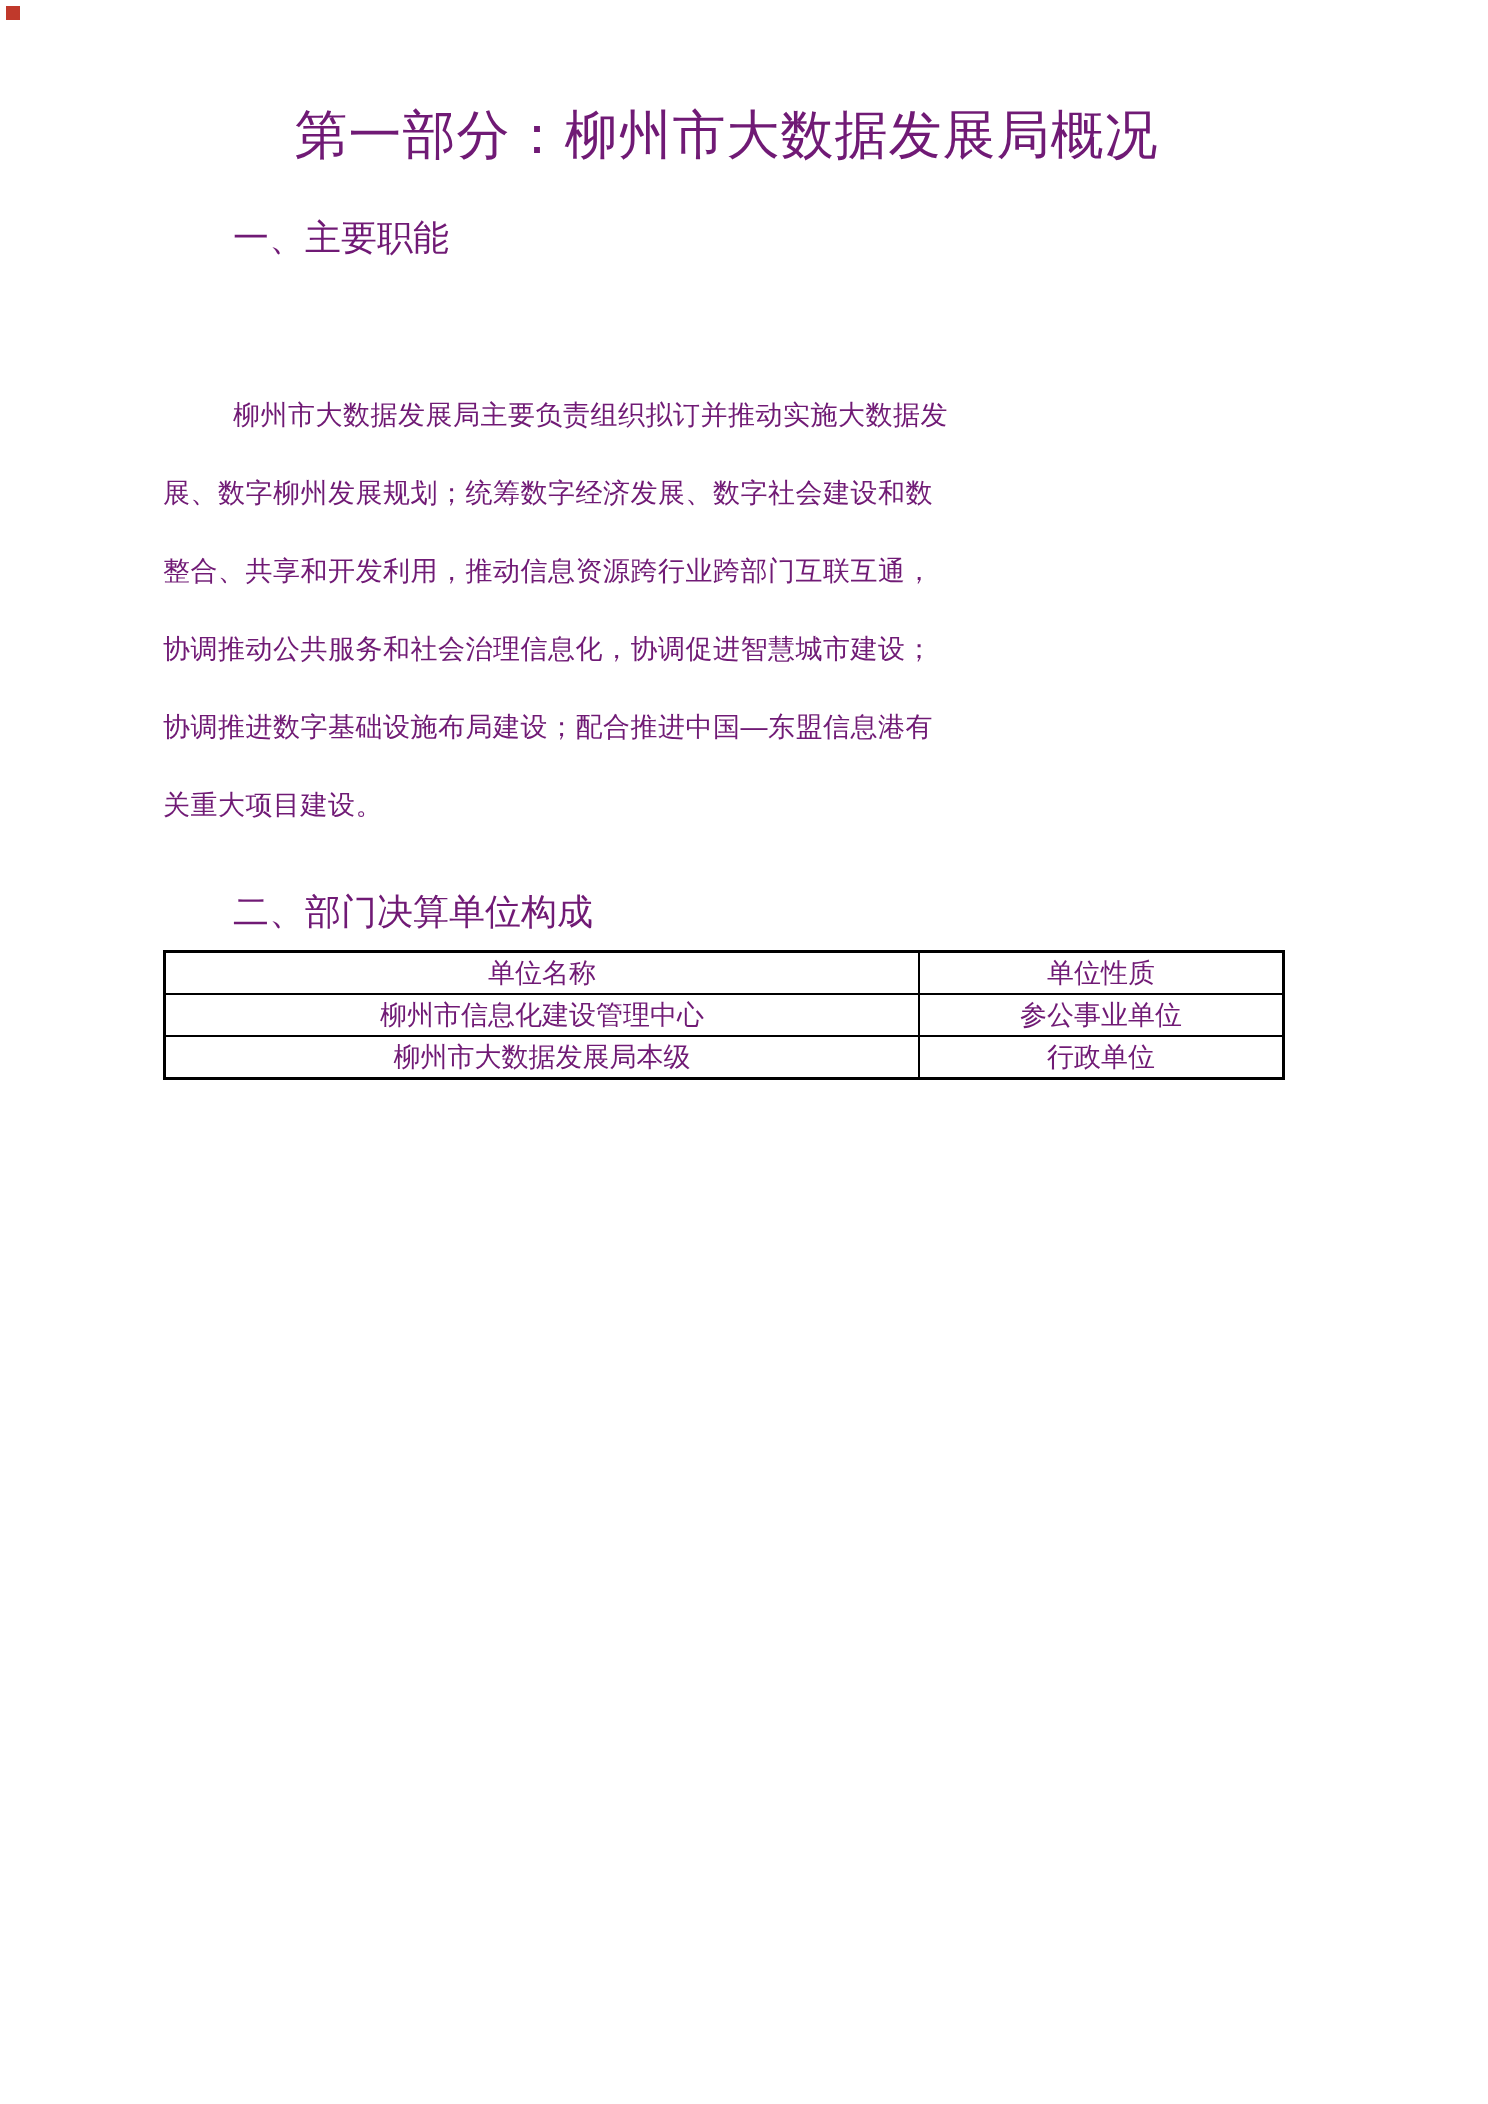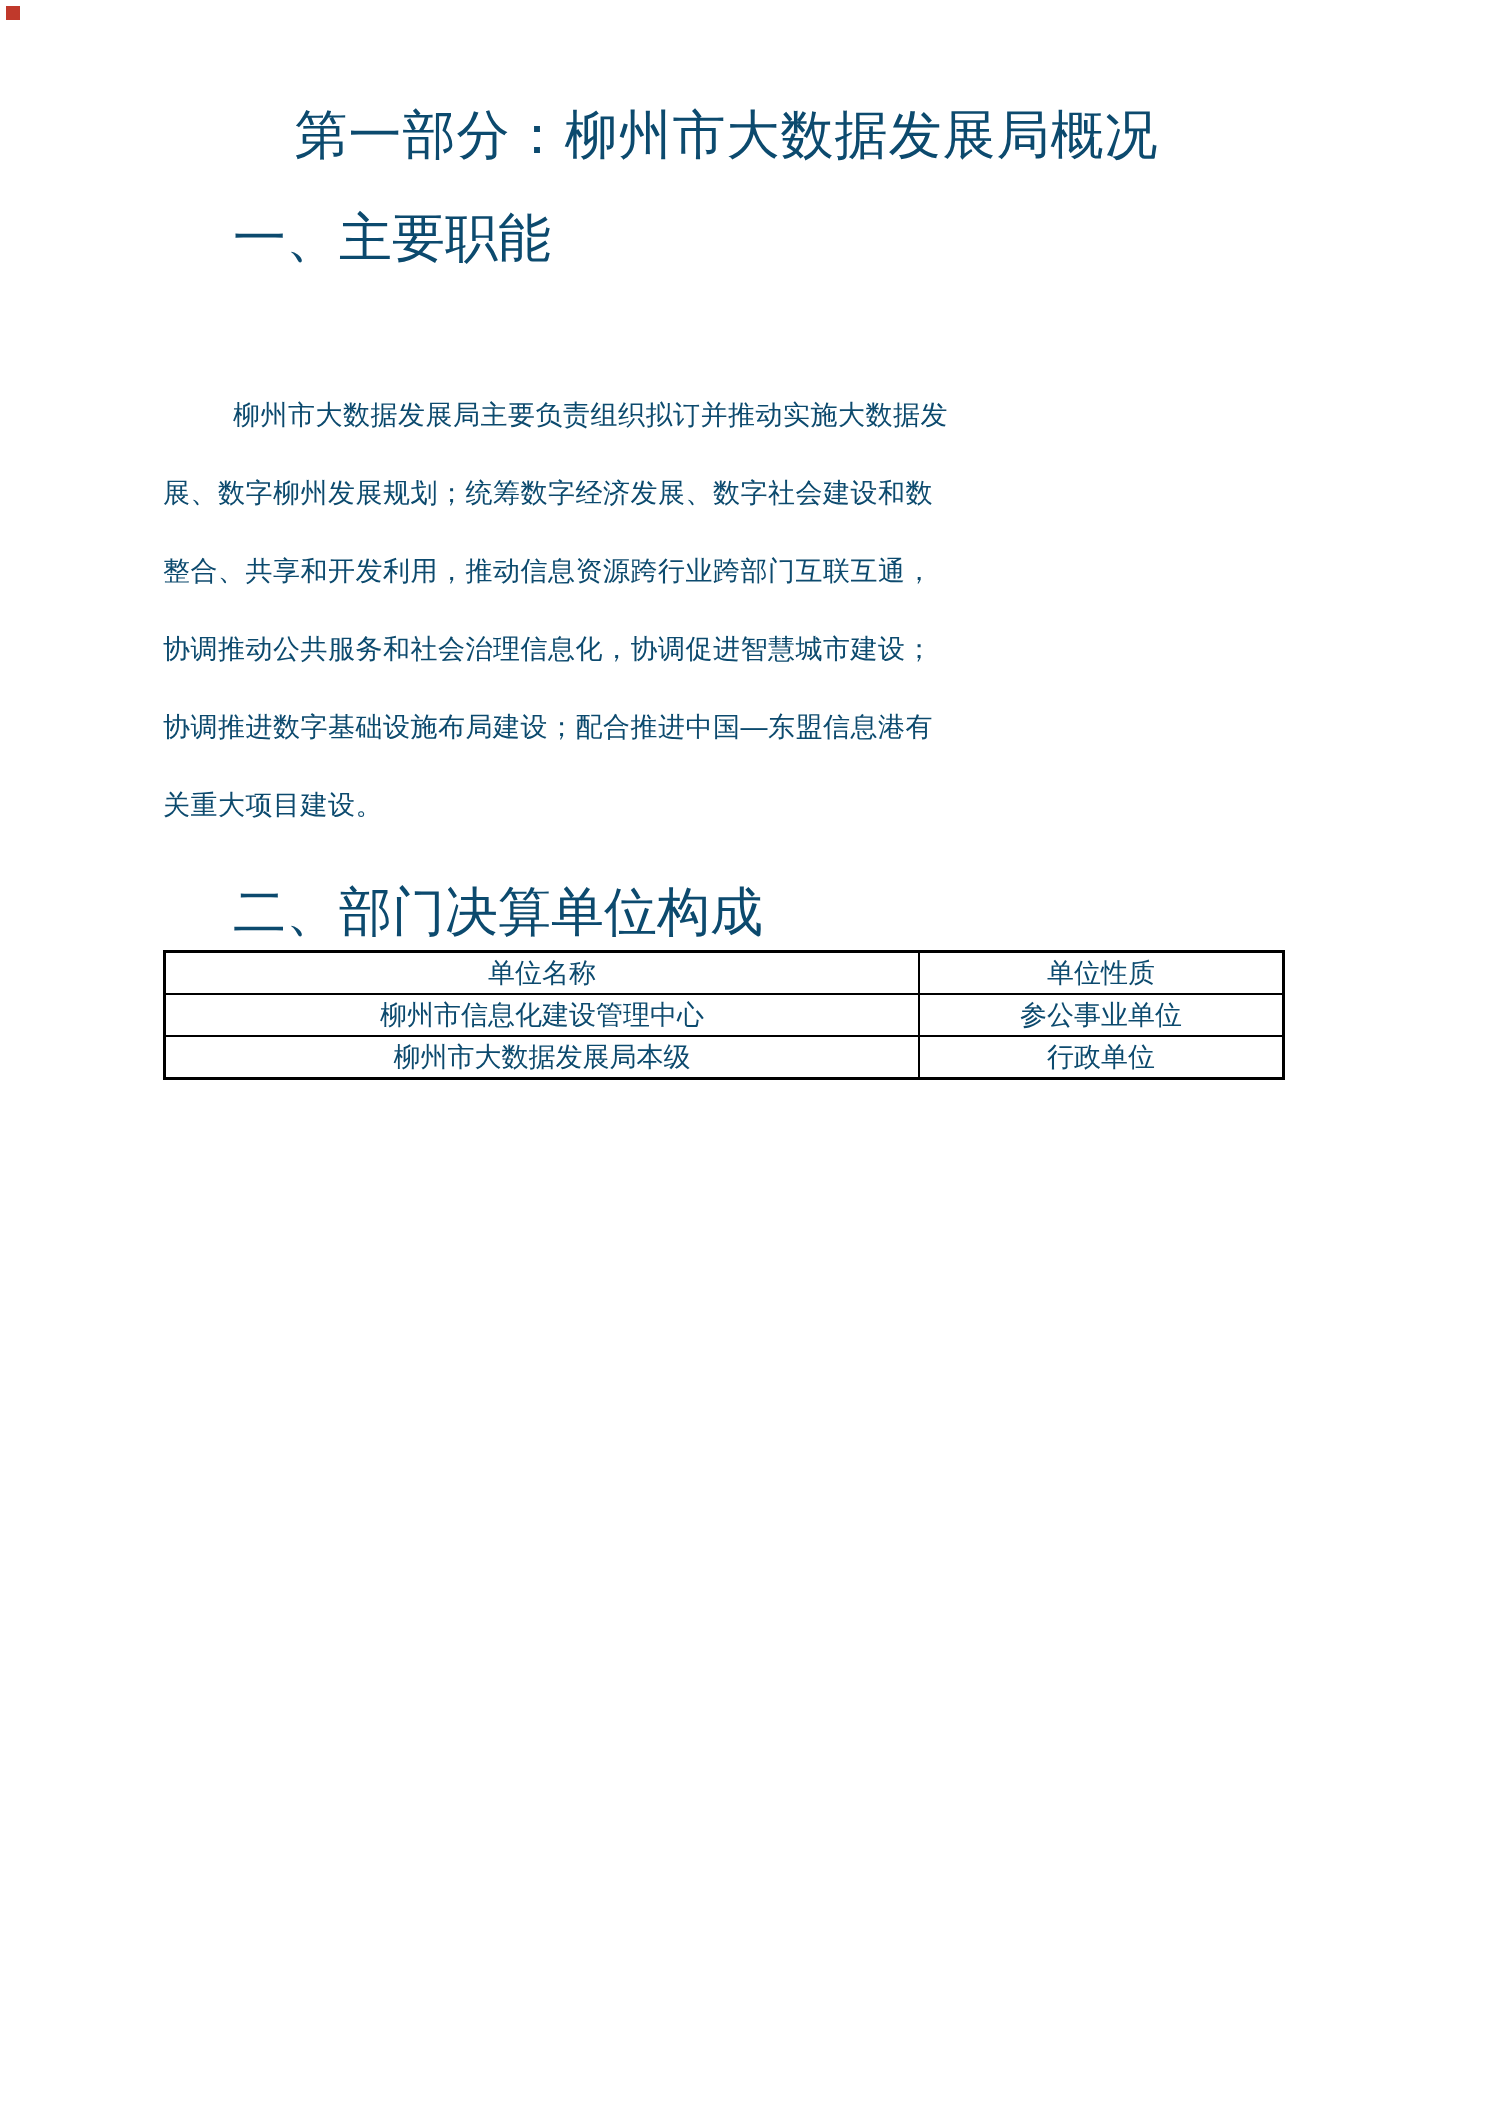--- a/index.html
+++ b/index.html
@@ -5,21 +5,21 @@
   html, body {
     margin: 0;
     padding: 0;
     background: #ffffff;
   }
   .page {
     position: relative;
     width: 1488px;
     height: 1892px;
     background: #ffffff;
-    color: #0c4a6e;
+    color: #701a75;
     font-family: "Liberation Sans", sans-serif;
     overflow: hidden;
   }
   .corner-artifact {
     position: absolute;
     left: 6px;
     top: 6px;
     width: 14px;
     height: 14px;
     background: #c0392b;
@@ -33,21 +33,21 @@
   .doc-title {
     margin-top: 100px;
     font-size: 53px;
     line-height: 70px;
     text-align: center;
     letter-spacing: 1px;
     white-space: nowrap;
   }
   .section-heading {
     margin-top: 38px;
-    font-size: 53px;
+    font-size: 36px;
     line-height: 60px;
     text-indent: 70px;
     white-space: nowrap;
   }
   .para {
     margin-top: 108px;
   }
   .para.second {
     margin-top: 32px;
   }

